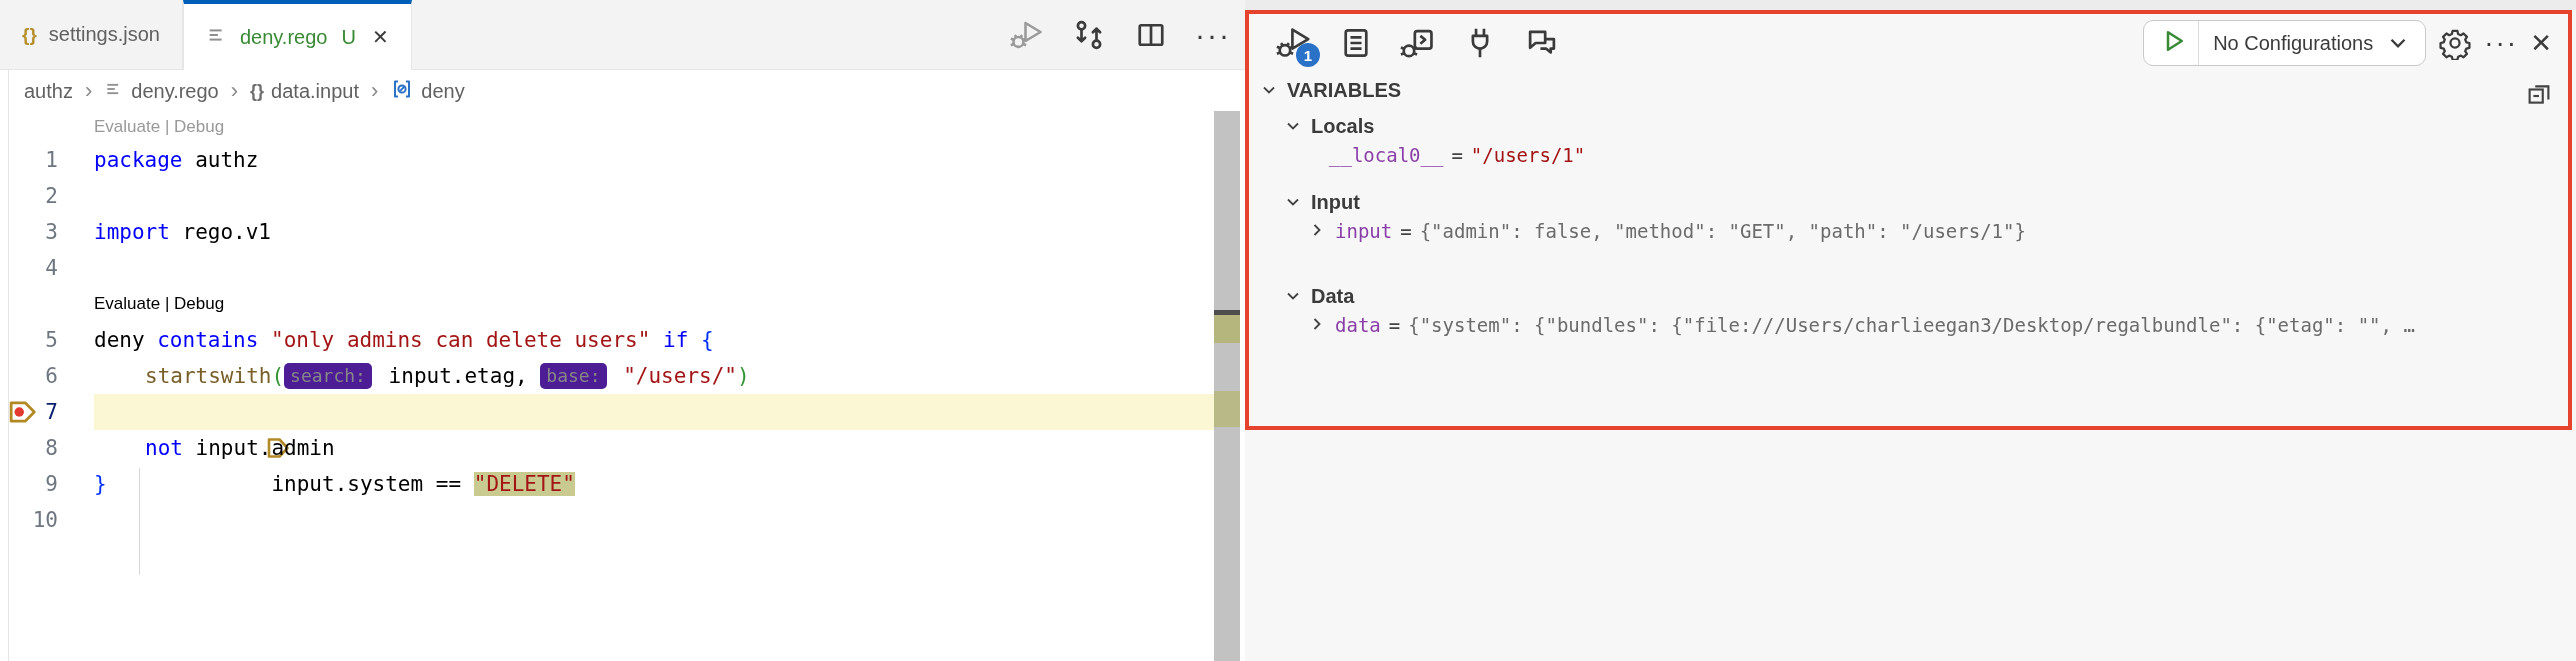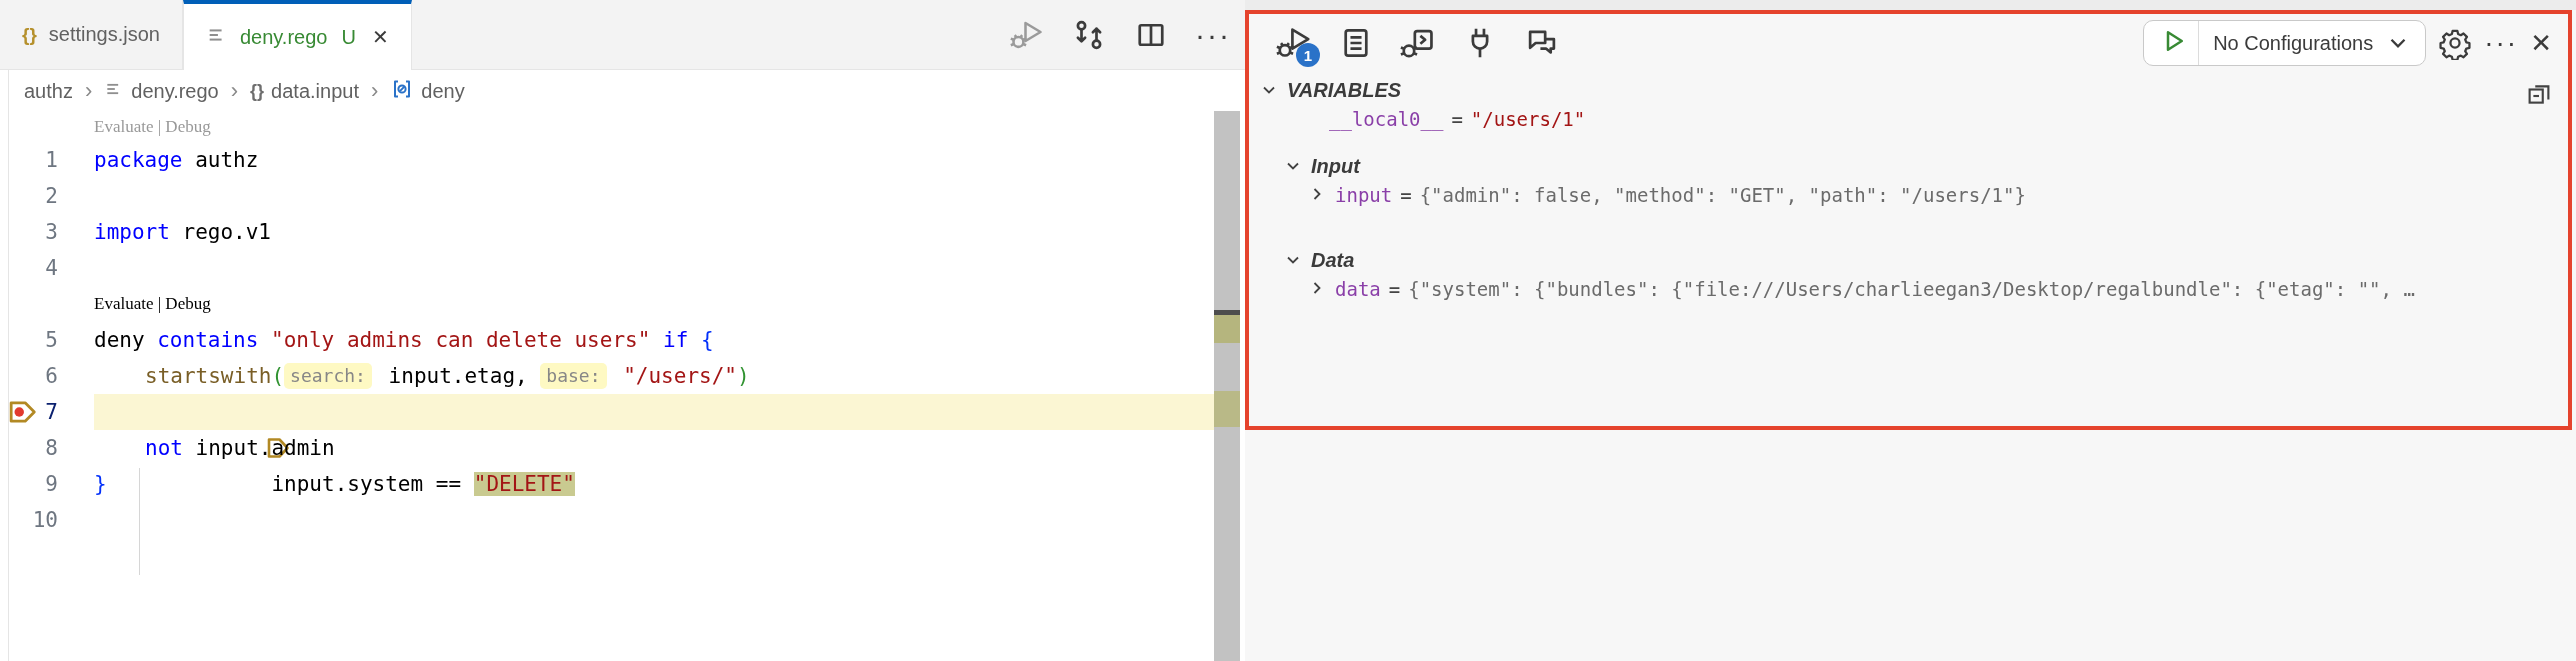--- a/index.html
+++ b/index.html
@@ -24,33 +24,33 @@
   .tab .u{margin-left:2px;}
   .tb-actions{position:absolute;right:14px;top:0;height:70px;display:flex;align-items:center;gap:26px;}
   .tb-actions svg{display:block;}
   .ellip{font-size:30px;color:#3b3b3b;letter-spacing:2px;line-height:1;}
   .breadcrumb{height:42px;background:#fff;display:flex;align-items:center;padding-left:24px;font-size:20px;color:#616161;gap:10px;}
   .breadcrumb .sep{color:#8a8a8a;font-size:22px;margin:0 2px;}
   .bc-item{display:flex;align-items:center;gap:7px;cursor:pointer;}
   .bc-braces{color:#6e6e6e;font-weight:bold;font-size:18px;}
 
   .code{position:relative;font-family:"DejaVu Sans Mono","Liberation Mono",monospace;font-size:21px;}
-  .codelens{height:30px;line-height:30px;padding-left:94px;font-family:Liberation Serif, serif;font-size:17px;color:#999999;cursor:pointer;}
+  .codelens{height:30px;line-height:30px;padding-left:94px;font-family:Liberation Sans, sans-serif;font-size:17px;color:#999999;cursor:pointer;}
   .row{display:flex;height:36px;line-height:36px;position:relative;}
   .ln{width:94px;padding-right:36px;text-align:right;color:#6e7681;flex:none;}
   .row.cur .ln{color:#0b216f;}
   .lc{flex:1;white-space:pre;color:#000;}
   .lc.ind{padding-left:51px;}
   .row.hl .lc{background:var(--line-hl);margin-right:31px;}
   .kw{color:var(--kw-blue);}
   .str{color:var(--str-red);}
   .fn{color:var(--fn-olive);}
   .br{color:var(--brace-blue);}
   .pr{color:var(--paren-green);}
-  .inlay{display:inline-block;background:#fef9c3;color:#878787;border-radius:5px;padding:0 6px;margin-right:4px;font-size:18px;line-height:26px;vertical-align:1px;}
+  .inlay{display:inline-block;background:#4c1d95;color:#878787;border-radius:5px;padding:0 6px;margin-right:4px;font-size:18px;line-height:26px;vertical-align:1px;}
   .selword{background:var(--sel-olive);color:var(--str-red);}
   .indent-guide{position:absolute;left:139px;top:356px;width:1px;height:107px;background:#d6d6d6;}
   .bp{position:absolute;left:7px;top:4px;}
   .tagicon{position:absolute;left:114px;top:5px;}
   .scrollbar{position:absolute;left:1214px;top:111px;width:26px;height:551px;background:#c2c2c2;}
   .sb-mark1{position:absolute;left:0;top:199px;width:26px;height:5px;background:#4d4d4d;}
   .sb-mark2{position:absolute;left:0;top:204px;width:26px;height:28px;background:#b5b57e;}
   .sb-mark3{position:absolute;left:0;top:280px;width:26px;height:36px;background:#b9b987;}
 
   
@@ -61,21 +61,21 @@
   .p-icons{display:flex;align-items:center;gap:24px;}
   .icon-wrap{position:relative;width:38px;height:38px;display:flex;align-items:center;justify-content:center;cursor:pointer;}
   .badge{position:absolute;right:-7px;bottom:-5px;width:24px;height:24px;border-radius:50%;background:var(--badge-blue);color:#fff;font-size:15px;font-weight:bold;display:flex;align-items:center;justify-content:center;}
   .p-right{display:flex;align-items:center;gap:12px;}
   .launch-pill{display:flex;align-items:center;height:46px;background:#fff;border:1px solid #c9c9c9;border-radius:10px;padding:0 14px;cursor:pointer;}
   .pill-div{width:1px;height:44px;background:#dcdcdc;margin:0 14px 0 10px;}
   .pill-label{font-size:20px;color:#3b3b3b;}
   .p-ellip{font-size:28px;color:#3b3b3b;letter-spacing:2px;cursor:pointer;}
   .p-close{font-size:26px;color:#3b3b3b;cursor:pointer;}
 
-  .sec-row{display:flex;align-items:center;height:36px;padding-left:10px;font-size:20px;font-weight:bold;color:#3b3b3b;cursor:pointer;position:relative;font-style:italic;}
+  .sec-row{display:flex;align-items:center;height:36px;padding-left:10px;font-size:20px;font-weight:bold;color:#3b3b3b;cursor:pointer;position:relative;}
   .sec-row .chev{margin-right:8px;display:flex;}
   .sec-row.lvl1{padding-left:34px;}
   .var-row{display:flex;align-items:flex-start;height:36px;font-family:"DejaVu Sans Mono","Liberation Mono",monospace;font-size:19px;cursor:pointer;}
   .var-row .chev{margin-right:8px;display:flex;}
   .var-row.lvl2{padding-left:80px;}
   .var-row.lvl15{padding-left:58px;}
   .vname{color:var(--var-purple);}
   .veq{color:#444;padding:0 8px;}
   .vval-red{color:var(--str-red);}
   .vval-gray{color:var(--val-gray);white-space:pre;overflow:hidden;}
@@ -339,20 +339,28 @@
         <svg width="30" height="30" viewBox="0 0 24 24">
             <g stroke="#424242" stroke-width="1.7" fill="none">
               <path d="M9 7.5h10.5v10.5"></path>
               <rect x="4.5" y="10" width="10.5" height="10.5" fill="#f7f7f7"></rect>
               <path d="M7.5 15.2h4.5"></path>
             </g>
           </svg>
       </span>
     </div>
 
+    <div class="sec-row lvl1">
+      <span class="chev">
+        <svg width="20" height="20" viewBox="0 0 20 20">
+            <polyline points="5,7.5 10,12.5 15,7.5" fill="none" stroke="#424242" stroke-width="1.8"></polyline>
+          </svg>
+      </span>
+      <span>Locals</span>
+    </div>
 
     <div class="var-row lvl2">
       <span class="vname">__local0__</span>
       <span class="veq">=</span>
       <span class="vval-red">"/users/1"</span>
     </div>
 
 
     <div class="sec-row lvl1" style="margin-top:4px;">
       <span class="chev">

